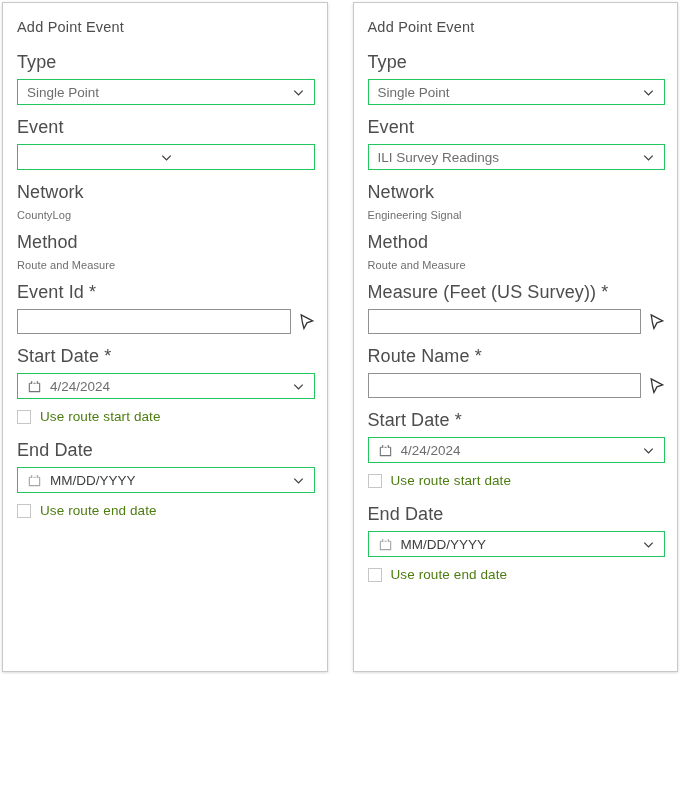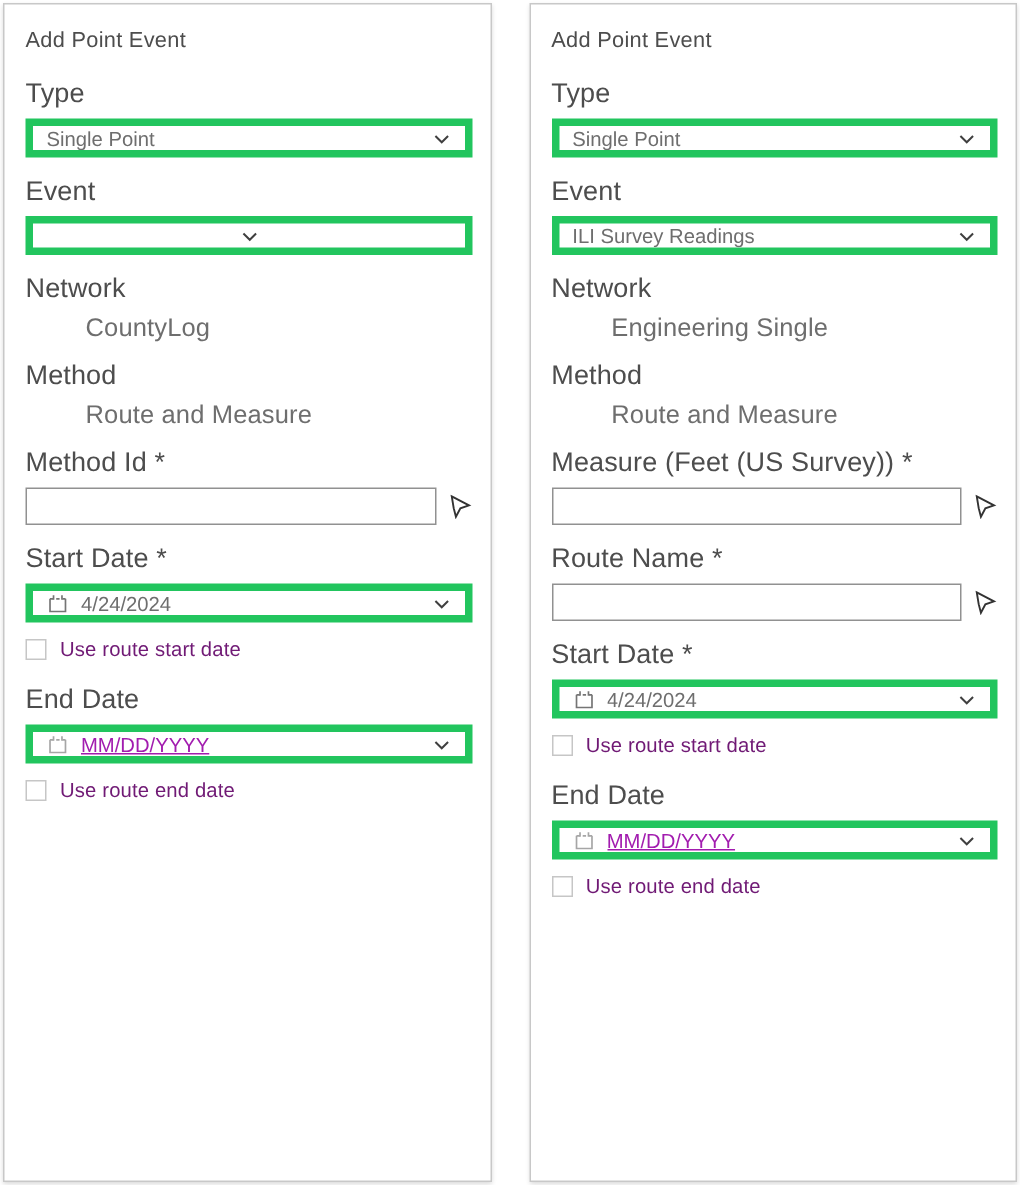--- a/index.html
+++ b/index.html
@@ -1,46 +1,46 @@
 <!DOCTYPE html>
 <html><head>
 <meta charset="utf-8">
 <style>
   html,body{margin:0;padding:0;background:#ffffff;}
   body{font-family:"Liberation Sans",sans-serif;-webkit-font-smoothing:antialiased;}
   .wrap{display:flex;gap:25px;padding:2px;width:676px;}
   .panel{
-    flex:1;height:786px;box-sizing:border-box;background:#ffffff;
+    flex:1;height:670px;box-sizing:border-box;background:#ffffff;
     border:1px solid #c8c8c8;box-shadow:0 1px 3px rgba(0,0,0,.15);
     padding:14px 12px 14px 14px;overflow:hidden;
   }
   .panel-title{font-size:14.5px;color:#4d4d4d;letter-spacing:.2px;margin:2px 0 17px;}
   .label{font-size:18px;color:#4d4d4d;margin-bottom:6px;letter-spacing:.1px;}
   .field{margin-bottom:12px;}
   .static{margin-bottom:11px;}
-  .static .value{font-size:17px;color:#6e6e6e;margin-top:4px;letter-spacing:.1px;margin-left:40px;}
+  .static .value{font-size:11px;color:#6e6e6e;margin-top:4px;letter-spacing:.1px;}
   .selectbox{
-    height:26px;box-sizing:border-box;border:5px solid #22c55e;background:#fff;
+    height:26px;box-sizing:border-box;border:1px solid #22c55e;background:#fff;
     display:flex;align-items:center;padding:0 8px 0 9px;cursor:pointer;justify-content:center;
   }
   .select-text{flex:1;font-size:13.5px;color:#6e6e6e;white-space:nowrap;overflow:hidden;}
-  .select-text.placeholder{color:#a21caf;text-decoration:underline;}
+  .select-text.placeholder{color:#404040;}
   .chev{color:#3f3f3f;display:flex;align-items:center;flex:none;}
   .cal{color:#757575;display:flex;align-items:center;flex:none;margin-right:8px;}
   .cal.light{color:#a6a6a6;}
   .input-row{display:flex;align-items:center;}
   input.textbox{
     flex:1;height:25px;box-sizing:border-box;border:1px solid #919191;background:#fff;
     padding:0 8px;font-family:"Liberation Sans",sans-serif;font-size:13.5px;color:#6e6e6e;
     outline:none;border-radius:0;min-width:0;
   }
   .picker-icon{flex:none;margin-left:7px;display:flex;align-items:center;cursor:pointer;}
   .check-row{display:flex;align-items:center;margin:10px 0 16px;cursor:pointer;}
   .checkbox{flex:none;width:14px;height:14px;box-sizing:border-box;border:1px solid #c6c6c6;background:#fff;margin-right:9px;}
-  .check-label{font-size:13.5px;color:#701a75;letter-spacing:.1px;}
+  .check-label{font-size:13.5px;color:#4d7c0f;letter-spacing:.1px;}
   svg{display:block;}
 </style>
 </head>
 <body>
 
 <svg width="0" height="0" style="position:absolute">
   <defs>
     <g id="i-chev">
         <path d="M3.5 6 L8 10.5 L12.5 6" fill="none" stroke="currentColor" stroke-width="1.4"></path>
       </g>
@@ -88,21 +88,21 @@
       <div class="label">Network</div>
       <div class="value">CountyLog</div>
     </div>
 
     <div class="static">
       <div class="label">Method</div>
       <div class="value">Route and Measure</div>
     </div>
 
     <div class="field">
-      <div class="label">Method Id *</div>
+      <div class="label">Event Id *</div>
       <div class="input-row">
         <input class="textbox" type="text" aria-label="Route Id *" style="">
         <span class="picker-icon">
             <svg width="17" height="17" viewBox="0 0 16 16">
               <use href="#i-pointer"></use>
             </svg>
           </span>
       </div>
     </div>
 
@@ -174,21 +174,21 @@
         <span class="chev">
             <svg width="15" height="15" viewBox="0 0 16 16">
               <use href="#i-chev"></use>
             </svg>
           </span>
       </div>
     </div>
 
     <div class="static">
       <div class="label">Network</div>
-      <div class="value">Engineering Single</div>
+      <div class="value">Engineering Signal</div>
     </div>
 
     <div class="static">
       <div class="label">Method</div>
       <div class="value">Route and Measure</div>
     </div>
 
     <div class="field">
       <div class="label">Measure (Feet (US Survey)) *</div>
       <div class="input-row">

